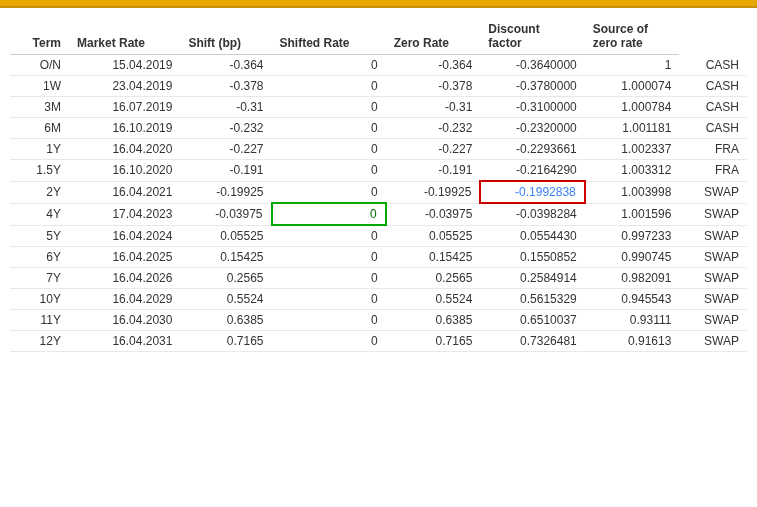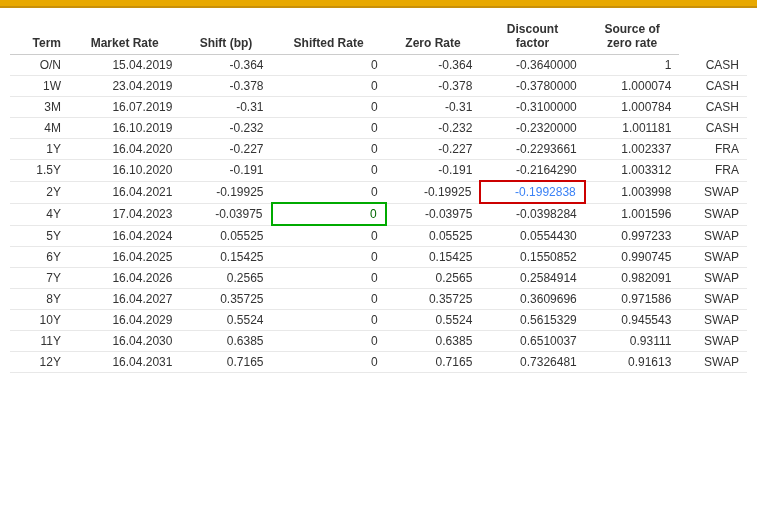--- a/index.html
+++ b/index.html
@@ -16,21 +16,21 @@
     }
     .table-container {
       padding: 10px 10px 10px 10px;
       overflow: auto;
     }
     table {
       border-collapse: collapse;
       width: 100%;
     }
     th {
-      text-align: center;
+      text-align: left;
       padding: 4px 8px;
       font-weight: bold;
       color: #333;
       border-bottom: 1px solid #ccc;
       vertical-align: bottom;
       font-size: 12px;
     }
     th.left { text-align: right; }
     td {
       text-align: right;
@@ -82,21 +82,21 @@
           <td class="left">3M</td>
           <td class="left">16.07.2019</td>
           <td>-0.31</td>
           <td>0</td>
           <td>-0.31</td>
           <td>-0.3100000</td>
           <td>1.000784</td>
           <td>CASH</td>
         </tr>
         <tr>
-          <td class="left">4M</td>
+          <td class="left">6M</td>
           <td class="left">16.10.2019</td>
           <td>-0.232</td>
           <td>0</td>
           <td>-0.232</td>
           <td>-0.2320000</td>
           <td>1.001181</td>
           <td>CASH</td>
         </tr>
         <tr>
           <td class="left">1Y</td>
@@ -162,30 +162,20 @@
           <td class="left">7Y</td>
           <td class="left">16.04.2026</td>
           <td>0.2565</td>
           <td>0</td>
           <td>0.2565</td>
           <td>0.2584914</td>
           <td>0.982091</td>
           <td>SWAP</td>
         </tr>
         <tr>
-          <td class="left">8Y</td>
-          <td class="left">16.04.2027</td>
-          <td>0.35725</td>
-          <td>0</td>
-          <td>0.35725</td>
-          <td>0.3609696</td>
-          <td>0.971586</td>
-          <td>SWAP</td>
-        </tr>
-        <tr>
           <td class="left">10Y</td>
           <td class="left">16.04.2029</td>
           <td>0.5524</td>
           <td>0</td>
           <td>0.5524</td>
           <td>0.5615329</td>
           <td>0.945543</td>
           <td>SWAP</td>
         </tr>
         <tr>

